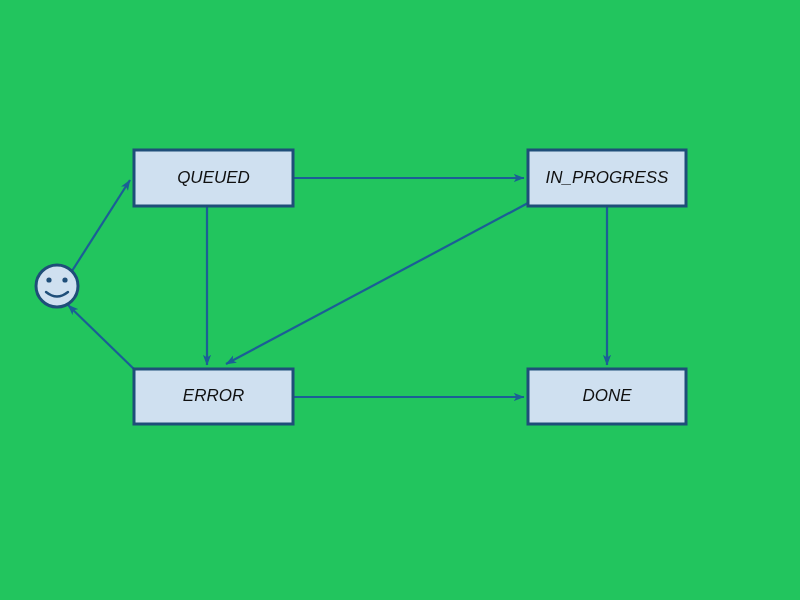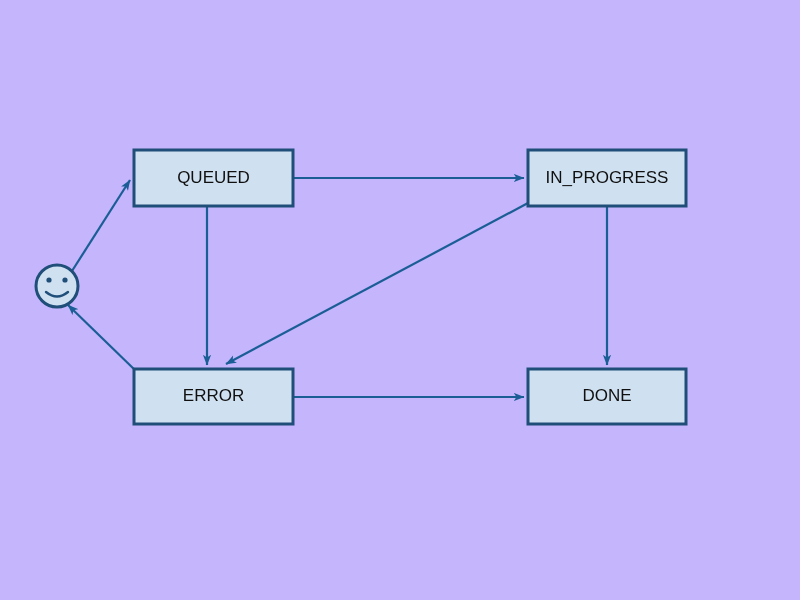--- a/index.html
+++ b/index.html
@@ -11,21 +11,22 @@
   body {
     width: 800px;
     height: 600px;
     overflow: hidden;
     font-family: "Liberation Sans", sans-serif;
   }
   #diagram-root {
     position: relative;
     width: 800px;
     height: 600px;
-    background: #c4b5fd;
+    background: #22c55e;
+    font-style: italic;
   }
   #diagram-svg {
     position: absolute;
     top: 0;
     left: 0;
     width: 800px;
     height: 600px;
   }
   .state-box-rect {
     fill: #cfe0f0;

